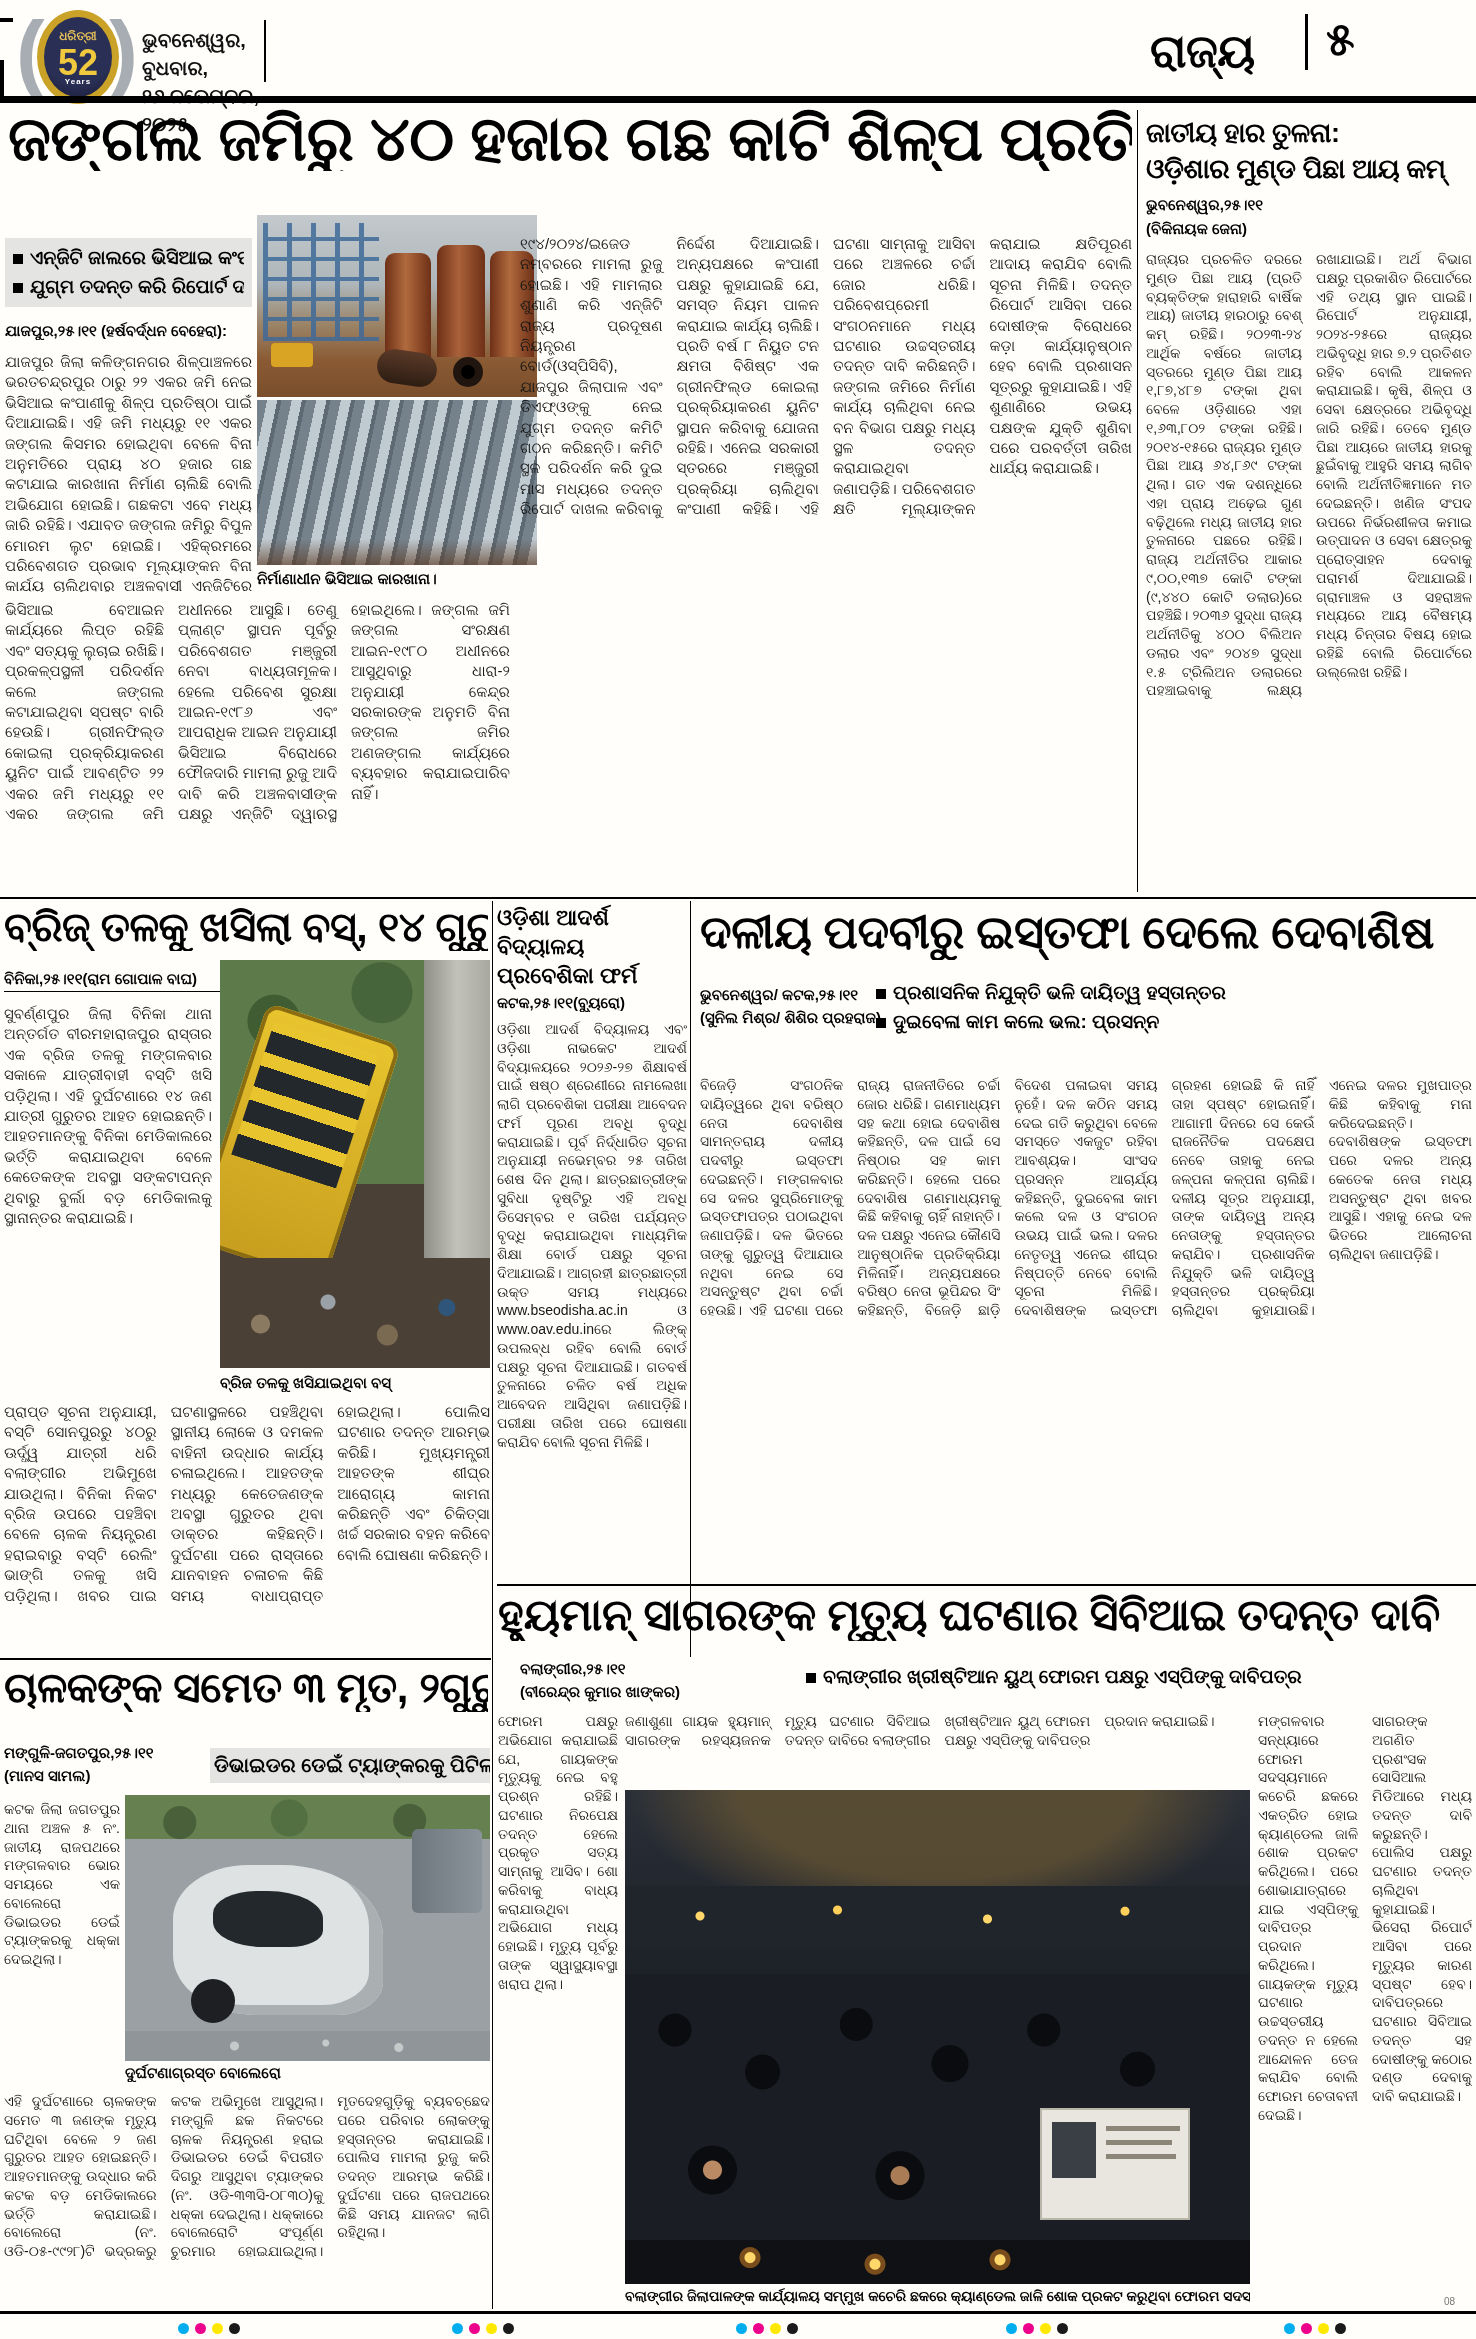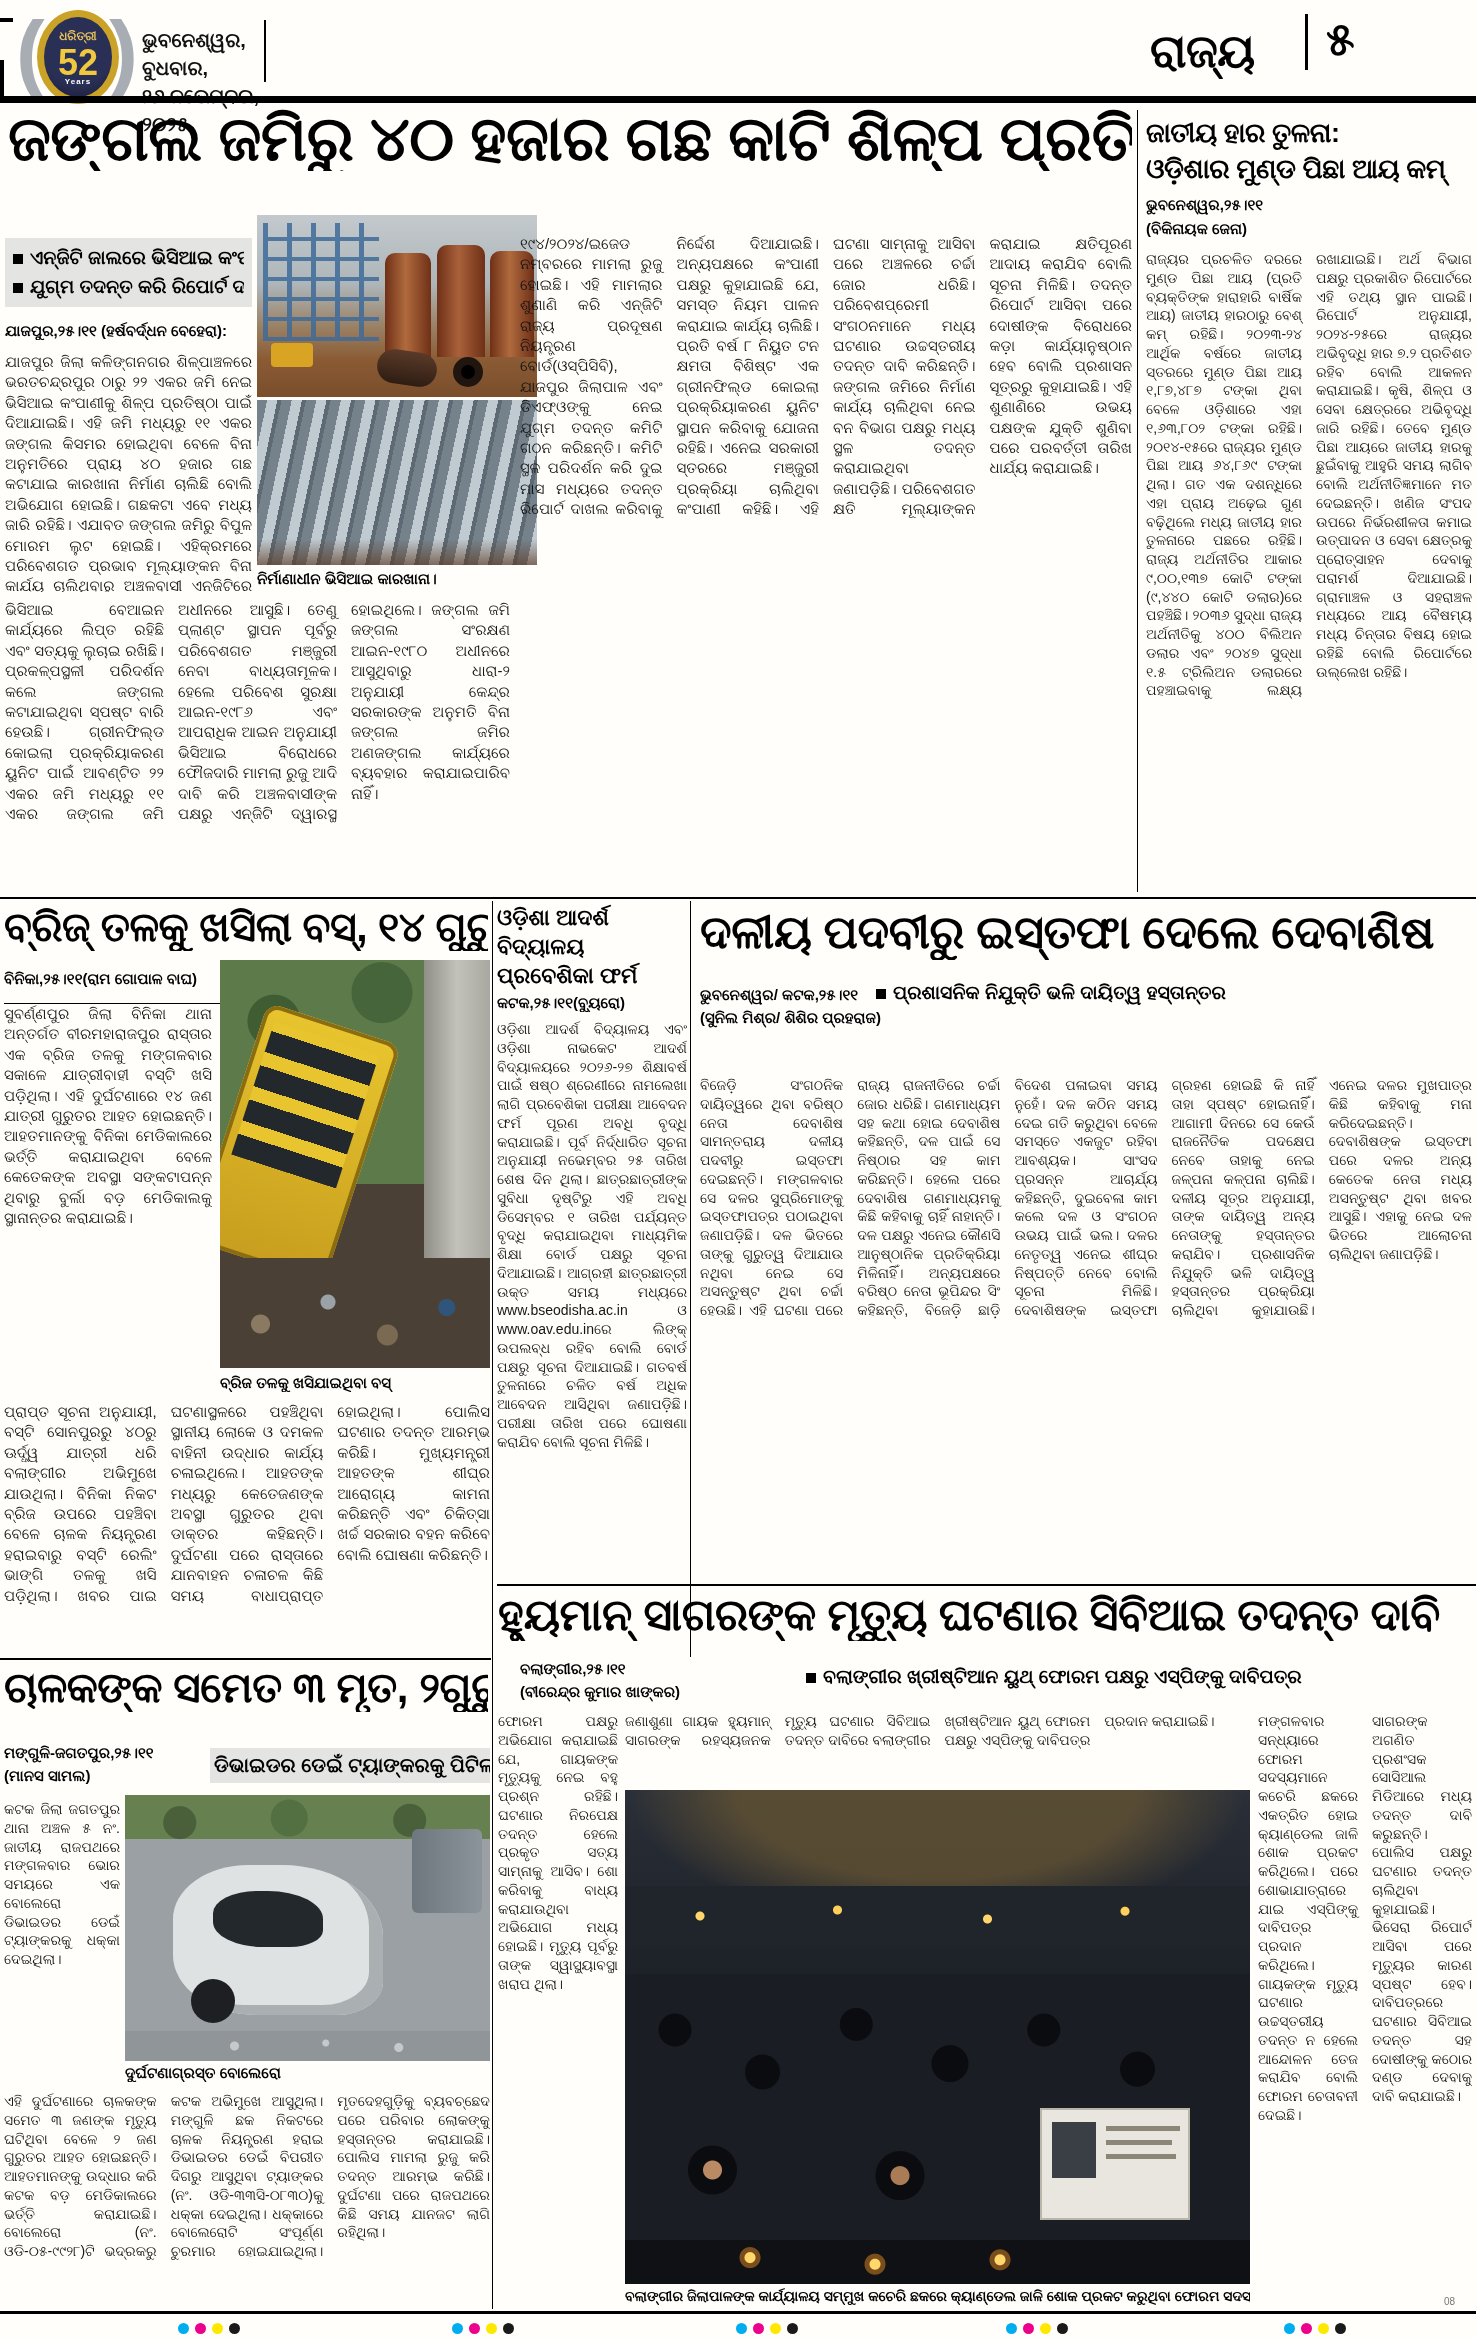--- a/index.html
+++ b/index.html
@@ -93,21 +93,21 @@
   <div class="abs hl center" style="left:1146px;top:152px;width:326px;font-size:27px;line-height:1.3">ଓଡ଼ିଶାର ମୁଣ୍ଡ ପିଛା ଆୟ କମ୍</div>
   <div class="abs dateline center" style="left:1146px;top:196px;width:326px">ଭୁବନେଶ୍ୱର,୨୫।୧୧</div>
   <div class="abs dateline center" style="left:1146px;top:220px;width:326px">(ବିକିନାୟକ ଜେନା)</div>
   <div class="abs body-txt c2 small-txt" style="left:1146px;top:250px;width:326px;height:640px">ରାଜ୍ୟର ପ୍ରଚଳିତ ଦରରେ ମୁଣ୍ଡ ପିଛା ଆୟ (ପ୍ରତି ବ୍ୟକ୍ତିଙ୍କ ହାରାହାରି ବାର୍ଷିକ ଆୟ) ଜାତୀୟ ହାରଠାରୁ ବେଶ୍ କମ୍ ରହିଛି। ୨୦୨୩-୨୪ ଆର୍ଥିକ ବର୍ଷରେ ଜାତୀୟ ସ୍ତରରେ ମୁଣ୍ଡ ପିଛା ଆୟ ୧,୮୭,୪୮୭ ଟଙ୍କା ଥିବା ବେଳେ ଓଡ଼ିଶାରେ ଏହା ୧,୬୩,୮୦୨ ଟଙ୍କା ରହିଛି। ୨୦୧୪-୧୫ରେ ରାଜ୍ୟର ମୁଣ୍ଡ ପିଛା ଆୟ ୬୪,୮୬୯ ଟଙ୍କା ଥିଲା। ଗତ ଏକ ଦଶନ୍ଧିରେ ଏହା ପ୍ରାୟ ଅଢ଼େଇ ଗୁଣ ବଢ଼ିଥିଲେ ମଧ୍ୟ ଜାତୀୟ ହାର ତୁଳନାରେ ପଛରେ ରହିଛି। ରାଜ୍ୟ ଅର୍ଥନୀତିର ଆକାର ୯,୦୦,୧୩୭ କୋଟି ଟଙ୍କା (୯,୪୪୦ କୋଟି ଡଲାର)ରେ ପହଞ୍ଚିଛି। ୨୦୩୬ ସୁଦ୍ଧା ରାଜ୍ୟ ଅର୍ଥନୀତିକୁ ୪୦୦ ବିଲିଅନ ଡଲାର ଏବଂ ୨୦୪୭ ସୁଦ୍ଧା ୧.୫ ଟ୍ରିଲିଅନ ଡଲାରରେ ପହଞ୍ଚାଇବାକୁ ଲକ୍ଷ୍ୟ ରଖାଯାଇଛି। ଅର୍ଥ ବିଭାଗ ପକ୍ଷରୁ ପ୍ରକାଶିତ ରିପୋର୍ଟରେ ଏହି ତଥ୍ୟ ସ୍ଥାନ ପାଇଛି। ରିପୋର୍ଟ ଅନୁଯାୟୀ, ୨୦୨୪-୨୫ରେ ରାଜ୍ୟର ଅଭିବୃଦ୍ଧି ହାର ୭.୨ ପ୍ରତିଶତ ରହିବ ବୋଲି ଆକଳନ କରାଯାଇଛି। କୃଷି, ଶିଳ୍ପ ଓ ସେବା କ୍ଷେତ୍ରରେ ଅଭିବୃଦ୍ଧି ଜାରି ରହିଛି। ତେବେ ମୁଣ୍ଡ ପିଛା ଆୟରେ ଜାତୀୟ ହାରକୁ ଛୁଇଁବାକୁ ଆହୁରି ସମୟ ଲାଗିବ ବୋଲି ଅର୍ଥନୀତିଜ୍ଞମାନେ ମତ ଦେଇଛନ୍ତି। ଖଣିଜ ସଂପଦ ଉପରେ ନିର୍ଭରଶୀଳତା କମାଇ ଉତ୍ପାଦନ ଓ ସେବା କ୍ଷେତ୍ରକୁ ପ୍ରୋତ୍ସାହନ ଦେବାକୁ ପରାମର୍ଶ ଦିଆଯାଇଛି। ଗ୍ରାମାଞ୍ଚଳ ଓ ସହରାଞ୍ଚଳ ମଧ୍ୟରେ ଆୟ ବୈଷମ୍ୟ ମଧ୍ୟ ଚିନ୍ତାର ବିଷୟ ହୋଇ ରହିଛି ବୋଲି ରିପୋର୍ଟରେ ଉଲ୍ଲେଖ ରହିଛି।</div>
 
   <div class="abs rule" style="left:0;top:897px;width:1476px;height:2px"></div>
   <div class="abs rule" style="left:492px;top:901px;width:1px;height:1408px"></div>
   <div class="abs rule" style="left:690px;top:901px;width:1px;height:756px"></div>
 
   <div class="abs hl" style="left:4px;top:904px;width:484px;font-size:41px">ବ୍ରିଜ୍ ତଳକୁ ଖସିଲା ବସ୍, ୧୪ ଗୁରୁତର</div>
-  <div class="abs dateline" style="left:4px;top:970px;width:226px;white-space:nowrap;overflow:hidden;border-bottom:1px solid #000;padding-bottom:15px">ବିନିକା,୨୫।୧୧(ରାମ ଗୋପାଳ ବାଘ)</div>
+  <div class="abs dateline" style="left:4px;top:970px;width:226px;white-space:nowrap;overflow:hidden;border-bottom:1px solid #000;padding-bottom:3px">ବିନିକା,୨୫।୧୧(ରାମ ଗୋପାଳ ବାଘ)</div>
   <div class="abs body-txt" style="left:4px;top:1004px;width:208px;height:366px">ସୁବର୍ଣ୍ଣପୁର ଜିଲା ବିନିକା ଥାନା ଅନ୍ତର୍ଗତ ବୀରମହାରାଜପୁର ରାସ୍ତାର ଏକ ବ୍ରିଜ ତଳକୁ ମଙ୍ଗଳବାର ସକାଳେ ଯାତ୍ରୀବାହୀ ବସ୍‌ଟି ଖସି ପଡ଼ିଥିଲା। ଏହି ଦୁର୍ଘଟଣାରେ ୧୪ ଜଣ ଯାତ୍ରୀ ଗୁରୁତର ଆହତ ହୋଇଛନ୍ତି। ଆହତମାନଙ୍କୁ ବିନିକା ମେଡିକାଲରେ ଭର୍ତ୍ତି କରାଯାଇଥିବା ବେଳେ କେତେକଙ୍କ ଅବସ୍ଥା ସଙ୍କଟାପନ୍ନ ଥିବାରୁ ବୁର୍ଲା ବଡ଼ ମେଡିକାଲକୁ ସ୍ଥାନାନ୍ତର କରାଯାଇଛି।</div>
   <div class="photo" style="left:220px;top:960px;width:270px;height:408px;background:radial-gradient(circle at 20% 15%,#3f5c33 0 26px,transparent 27px),radial-gradient(circle at 60% 8%,#46653a 0 30px,transparent 31px),radial-gradient(circle at 85% 20%,#38512d 0 24px,transparent 25px),linear-gradient(#5d7a4a 0 55%,#4a4036 55% 100%)">
     <div class="abs" style="right:0;top:0;width:66px;height:100%;background:linear-gradient(90deg,#8f8f88,#c2c2ba 50%,#a8a8a0)"></div>
     <div class="abs" style="left:6px;top:58px;width:140px;height:250px;border-radius:14px;transform:rotate(18deg);background:linear-gradient(#e8c42e,#c79e1e);box-shadow:inset 0 0 0 4px #8a6d12">
       <div class="abs" style="left:12px;top:16px;width:110px;height:140px;background:repeating-linear-gradient(0deg,#23282c 0 22px,#e8c42e 22px 36px)"></div>
     </div>
     <div class="abs" style="left:0;bottom:0;width:100%;height:110px;background:radial-gradient(circle at 15% 60%,#8a7a62 0 9px,transparent 10px),radial-gradient(circle at 40% 40%,#9aa2a8 0 7px,transparent 8px),radial-gradient(circle at 62% 70%,#7b6a52 0 10px,transparent 11px),radial-gradient(circle at 84% 45%,#30557a 0 8px,transparent 9px),#4a4036"></div>
   </div>
   <div class="abs caption center" style="left:220px;top:1374px;width:270px">ବ୍ରିଜ ତଳକୁ ଖସିଯାଇଥିବା ବସ୍</div>
   <div class="abs body-txt c3" style="left:4px;top:1402px;width:486px;height:250px">ପ୍ରାପ୍ତ ସୂଚନା ଅନୁଯାୟୀ, ବସ୍‌ଟି ସୋନପୁରରୁ ୪୦ରୁ ଊର୍ଦ୍ଧ୍ୱ ଯାତ୍ରୀ ଧରି ବଲାଙ୍ଗୀର ଅଭିମୁଖେ ଯାଉଥିଲା। ବିନିକା ନିକଟ ବ୍ରିଜ ଉପରେ ପହଞ୍ଚିବା ବେଳେ ଚାଳକ ନିୟନ୍ତ୍ରଣ ହରାଇବାରୁ ବସ୍‌ଟି ରେଲିଂ ଭାଙ୍ଗି ତଳକୁ ଖସି ପଡ଼ିଥିଲା। ଖବର ପାଇ ଘଟଣାସ୍ଥଳରେ ପହଞ୍ଚିଥିବା ସ୍ଥାନୀୟ ଲୋକେ ଓ ଦମକଳ ବାହିନୀ ଉଦ୍ଧାର କାର୍ଯ୍ୟ ଚଳାଇଥିଲେ। ଆହତଙ୍କ ମଧ୍ୟରୁ କେତେଜଣଙ୍କ ଅବସ୍ଥା ଗୁରୁତର ଥିବା ଡାକ୍ତର କହିଛନ୍ତି। ଦୁର୍ଘଟଣା ପରେ ରାସ୍ତାରେ ଯାନବାହନ ଚଳାଚଳ କିଛି ସମୟ ବାଧାପ୍ରାପ୍ତ ହୋଇଥିଲା। ପୋଲିସ ଘଟଣାର ତଦନ୍ତ ଆରମ୍ଭ କରିଛି। ମୁଖ୍ୟମନ୍ତ୍ରୀ ଆହତଙ୍କ ଶୀଘ୍ର ଆରୋଗ୍ୟ କାମନା କରିଛନ୍ତି ଏବଂ ଚିକିତ୍ସା ଖର୍ଚ୍ଚ ସରକାର ବହନ କରିବେ ବୋଲି ଘୋଷଣା କରିଛନ୍ତି।</div>
@@ -116,20 +116,21 @@
   <div class="abs dateline center" style="left:497px;top:994px;width:190px;white-space:nowrap;overflow:hidden">କଟକ,୨୫।୧୧(ବ୍ୟୁରୋ)</div>
   <div class="abs body-txt small-txt" style="left:497px;top:1020px;width:190px;height:632px">ଓଡ଼ିଶା ଆଦର୍ଶ ବିଦ୍ୟାଳୟ ଏବଂ ଓଡ଼ିଶା ନାଭକେଟ ଆଦର୍ଶ ବିଦ୍ୟାଳୟରେ ୨୦୨୬-୨୭ ଶିକ୍ଷାବର୍ଷ ପାଇଁ ଷଷ୍ଠ ଶ୍ରେଣୀରେ ନାମଲେଖା ଲାଗି ପ୍ରବେଶିକା ପରୀକ୍ଷା ଆବେଦନ ଫର୍ମ ପୂରଣ ଅବଧି ବୃଦ୍ଧି କରାଯାଇଛି। ପୂର୍ବ ନିର୍ଦ୍ଧାରିତ ସୂଚନା ଅନୁଯାୟୀ ନଭେମ୍ବର ୨୫ ତାରିଖ ଶେଷ ଦିନ ଥିଲା। ଛାତ୍ରଛାତ୍ରୀଙ୍କ ସୁବିଧା ଦୃଷ୍ଟିରୁ ଏହି ଅବଧି ଡିସେମ୍ବର ୧ ତାରିଖ ପର୍ଯ୍ୟନ୍ତ ବୃଦ୍ଧି କରାଯାଇଥିବା ମାଧ୍ୟମିକ ଶିକ୍ଷା ବୋର୍ଡ ପକ୍ଷରୁ ସୂଚନା ଦିଆଯାଇଛି। ଆଗ୍ରହୀ ଛାତ୍ରଛାତ୍ରୀ ଉକ୍ତ ସମୟ ମଧ୍ୟରେ www.bseodisha.ac.in ଓ www.oav.edu.inରେ ଲିଙ୍କ୍ ଉପଲବ୍ଧ ରହିବ ବୋଲି ବୋର୍ଡ ପକ୍ଷରୁ ସୂଚନା ଦିଆଯାଇଛି। ଗତବର୍ଷ ତୁଳନାରେ ଚଳିତ ବର୍ଷ ଅଧିକ ଆବେଦନ ଆସିଥିବା ଜଣାପଡ଼ିଛି। ପରୀକ୍ଷା ତାରିଖ ପରେ ଘୋଷଣା କରାଯିବ ବୋଲି ସୂଚନା ମିଳିଛି।</div>
 
   <div class="abs hl center" style="left:700px;top:905px;width:772px;font-size:46px">ଦଳୀୟ ପଦବୀରୁ ଇସ୍ତଫା ଦେଲେ ଦେବାଶିଷ</div>
   <div class="abs dateline center" style="left:700px;top:984px;width:218px;line-height:1.5">
     <div>ଭୁବନେଶ୍ୱର/ କଟକ,୨୫।୧୧</div>
     <div>(ସୁନିଲ ମିଶ୍ର/ ଶିଶିର ପ୍ରହରାଜ)</div>
   </div>
   <div class="abs" style="left:876px;top:978px;width:540px">
     <div class="kicker-line" style="background:none"><span class="bullet"></span><span>ପ୍ରଶାସନିକ ନିଯୁକ୍ତି ଭଳି ଦାୟିତ୍ୱ ହସ୍ତାନ୍ତର</span></div>
+    <div class="kicker-line"><span class="bullet"></span><span>ଦୁଇବେଳା କାମ କଲେ ଭଲ: ପ୍ରସନ୍ନ</span></div>
   </div>
   <div class="abs body-txt c5 small-txt" style="left:700px;top:1076px;width:772px;height:502px">ବିଜେଡ଼ି ସଂଗଠନିକ ଦାୟିତ୍ୱରେ ଥିବା ବରିଷ୍ଠ ନେତା ଦେବାଶିଷ ସାମନ୍ତରାୟ ଦଳୀୟ ପଦବୀରୁ ଇସ୍ତଫା ଦେଇଛନ୍ତି। ମଙ୍ଗଳବାର ସେ ଦଳର ସୁପ୍ରିମୋଙ୍କୁ ଇସ୍ତଫାପତ୍ର ପଠାଇଥିବା ଜଣାପଡ଼ିଛି। ଦଳ ଭିତରେ ତାଙ୍କୁ ଗୁରୁତ୍ୱ ଦିଆଯାଉ ନଥିବା ନେଇ ସେ ଅସନ୍ତୁଷ୍ଟ ଥିବା ଚର୍ଚ୍ଚା ହେଉଛି। ଏହି ଘଟଣା ପରେ ରାଜ୍ୟ ରାଜନୀତିରେ ଚର୍ଚ୍ଚା ଜୋର ଧରିଛି। ଗଣମାଧ୍ୟମ ସହ କଥା ହୋଇ ଦେବାଶିଷ କହିଛନ୍ତି, ଦଳ ପାଇଁ ସେ ନିଷ୍ଠାର ସହ କାମ କରିଛନ୍ତି। ହେଲେ ପରେ ଦେବାଶିଷ ଗଣମାଧ୍ୟମକୁ କିଛି କହିବାକୁ ଚାହିଁ ନାହାନ୍ତି। ଦଳ ପକ୍ଷରୁ ଏନେଇ କୌଣସି ଆନୁଷ୍ଠାନିକ ପ୍ରତିକ୍ରିୟା ମିଳିନାହିଁ। ଅନ୍ୟପକ୍ଷରେ ବରିଷ୍ଠ ନେତା ଭୂପିନ୍ଦର ସିଂ କହିଛନ୍ତି, ବିଜେଡ଼ି ଛାଡ଼ି ବିଦେଶ ପଳାଇବା ସମୟ ନୁହେଁ। ଦଳ କଠିନ ସମୟ ଦେଇ ଗତି କରୁଥିବା ବେଳେ ସମସ୍ତେ ଏକଜୁଟ ରହିବା ଆବଶ୍ୟକ। ସାଂସଦ ପ୍ରସନ୍ନ ଆଚାର୍ଯ୍ୟ କହିଛନ୍ତି, ଦୁଇବେଳା କାମ କଲେ ଦଳ ଓ ସଂଗଠନ ଉଭୟ ପାଇଁ ଭଲ। ଦଳର ନେତୃତ୍ୱ ଏନେଇ ଶୀଘ୍ର ନିଷ୍ପତ୍ତି ନେବେ ବୋଲି ସୂଚନା ମିଳିଛି। ଦେବାଶିଷଙ୍କ ଇସ୍ତଫା ଗ୍ରହଣ ହୋଇଛି କି ନାହିଁ ତାହା ସ୍ପଷ୍ଟ ହୋଇନାହିଁ। ଆଗାମୀ ଦିନରେ ସେ କେଉଁ ରାଜନୈତିକ ପଦକ୍ଷେପ ନେବେ ତାହାକୁ ନେଇ ଜଳ୍ପନା କଳ୍ପନା ଚାଲିଛି। ଦଳୀୟ ସୂତ୍ର ଅନୁଯାୟୀ, ତାଙ୍କ ଦାୟିତ୍ୱ ଅନ୍ୟ ନେତାଙ୍କୁ ହସ୍ତାନ୍ତର କରାଯିବ। ପ୍ରଶାସନିକ ନିଯୁକ୍ତି ଭଳି ଦାୟିତ୍ୱ ହସ୍ତାନ୍ତର ପ୍ରକ୍ରିୟା ଚାଲିଥିବା କୁହାଯାଉଛି। ଏନେଇ ଦଳର ମୁଖପାତ୍ର କିଛି କହିବାକୁ ମନା କରିଦେଇଛନ୍ତି। ଦେବାଶିଷଙ୍କ ଇସ୍ତଫା ପରେ ଦଳର ଅନ୍ୟ କେତେକ ନେତା ମଧ୍ୟ ଅସନ୍ତୁଷ୍ଟ ଥିବା ଖବର ଆସୁଛି। ଏହାକୁ ନେଇ ଦଳ ଭିତରେ ଆଲୋଚନା ଚାଲିଥିବା ଜଣାପଡ଼ିଛି।</div>
 
   <div class="abs rule" style="left:497px;top:1584px;width:979px;height:2px"></div>
   <div class="abs rule" style="left:0;top:1658px;width:491px;height:2px"></div>
 
   <div class="abs hl center" style="left:498px;top:1590px;width:974px;font-size:44px">ହ୍ୟୁମାନ୍ ସାଗରଙ୍କ ମୃତ୍ୟୁ ଘଟଣାର ସିବିଆଇ ତଦନ୍ତ ଦାବି</div>
   <div class="abs dateline center" style="left:520px;top:1658px;width:250px;line-height:1.5">
     <div>ବଲାଙ୍ଗୀର,୨୫।୧୧</div>
     <div>(ବୀରେନ୍ଦ୍ର କୁମାର ଖାଙ୍କର)</div>

